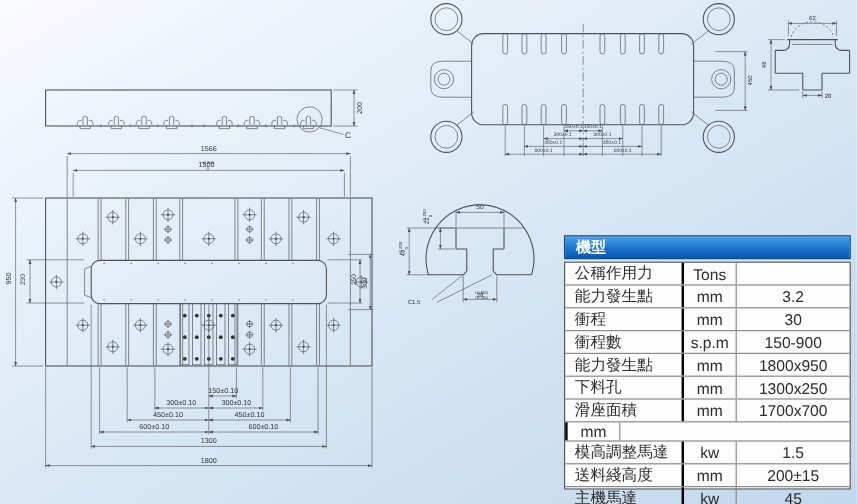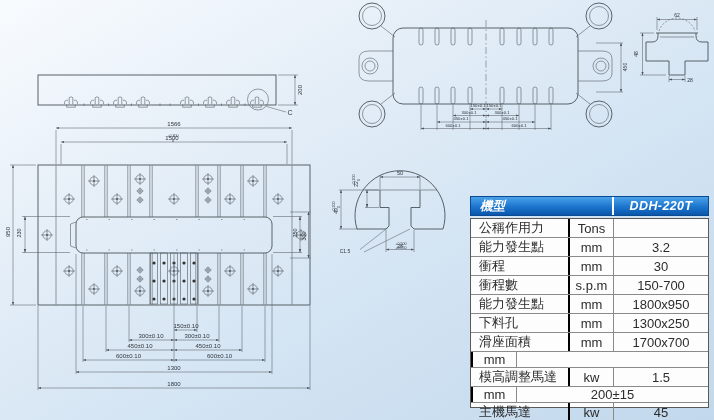--- a/index.html
+++ b/index.html
@@ -15,21 +15,21 @@
   .dash{stroke-dasharray:2 1.6;}
   .cl{stroke-dasharray:7 2.5 1.5 2.5;}
   .dots{stroke-dasharray:1.5 21;}
   text.t{fill:#2f343a;text-anchor:middle;font-family:"Liberation Sans","DejaVu Sans",sans-serif;}
   .f6{font-size:6px;} .f55{font-size:5.5px;} .f5{font-size:5px;}
   .f42{font-size:4.2px;} .f35{font-size:3.6px;} .f7{font-size:7px;}
   
   .spec{position:absolute;left:470px;top:196px;width:239px;}
   .spec-head{height:20px;display:flex;align-items:stretch;box-sizing:border-box;
     background:linear-gradient(#4aa2e9 0%,#1b74cd 55%,#0b57ab 100%);
-    border:1px solid #0a4a90;color:#fff;font-weight:bold;font-size:12.5px;font-style:italic;}
+    border:1px solid #0a4a90;color:#fff;font-weight:bold;font-size:12.5px;}
   .h-label{flex:1;display:flex;align-items:center;padding-left:9px;}
   .h-model{width:94px;display:flex;align-items:center;justify-content:center;
     border-left:2px solid #fff;letter-spacing:0.4px;}
   .spec-body{margin-top:2px;height:190px;box-sizing:border-box;background:#fdfdfd;
     border:1.5px solid #5a5a5a;display:flex;flex-direction:column;}
   .trow{flex:1;display:flex;align-items:stretch;border-top:1px solid #8a8a8a;
     font-size:13px;color:#2c2c2c;}
   .trow:first-child{border-top:none;}
   .c{display:flex;align-items:center;}
   .c.label{width:97px;padding-left:8px;box-sizing:border-box;}
@@ -277,41 +277,40 @@
     <text class="t f35" x="401" y="249.3" text-anchor="start">+0.250</text>
 
     <path class="d" d="M360 249.5L388 227.5M364 252L410 229"></path>
     <text class="t f5" x="345" y="253" text-anchor="start">C1.5</text>
   </g>
 </svg>
 
 <div class="spec">
   <div class="spec-head">
     <div class="h-label">機型</div>
-    <div class="h-model">DDH-220T</div>
   </div>
   <div class="spec-body">
       <div class="trow">
     <div class="c label">公稱作用力</div>
     <div class="c unit">Tons</div>
   </div>
       <div class="trow">
     <div class="c label">能力發生點</div>
     <div class="c unit">mm</div>
     <div class="c value">3.2</div>
   </div>
       <div class="trow">
     <div class="c label">衝程</div>
     <div class="c unit">mm</div>
     <div class="c value">30</div>
   </div>
       <div class="trow">
     <div class="c label">衝程數</div>
     <div class="c unit">s.p.m</div>
-    <div class="c value">150-700</div>
+    <div class="c value">150-900</div>
   </div>
       <div class="trow">
     <div class="c label">能力發生點</div>
     <div class="c unit">mm</div>
     <div class="c value">1800x950</div>
   </div>
       <div class="trow">
     <div class="c label">下料孔</div>
     <div class="c unit">mm</div>
     <div class="c value">1300x250</div>
@@ -323,20 +322,21 @@
   </div>
       <div class="trow">
     <div class="c unit">mm</div>
   </div>
       <div class="trow">
     <div class="c label">模高調整馬達</div>
     <div class="c unit">kw</div>
     <div class="c value">1.5</div>
   </div>
       <div class="trow">
+    <div class="c label">送料綫高度</div>
     <div class="c unit">mm</div>
     <div class="c value">200±15</div>
   </div>
       <div class="trow">
     <div class="c label">主機馬達</div>
     <div class="c unit">kw</div>
     <div class="c value">45</div>
   </div>
       <div class="trow">
     <div class="c unit">Ton</div>

